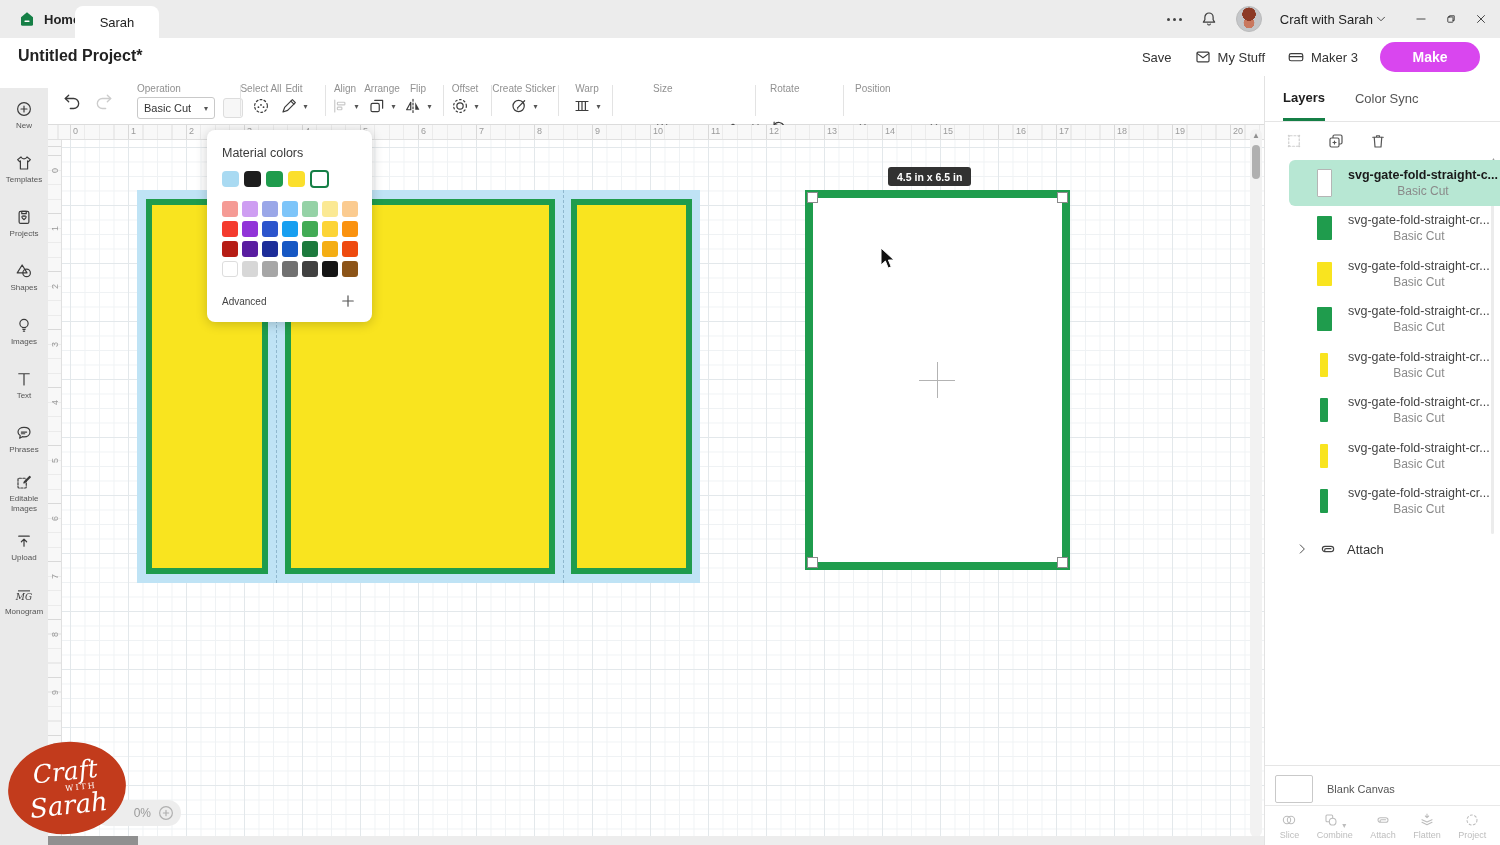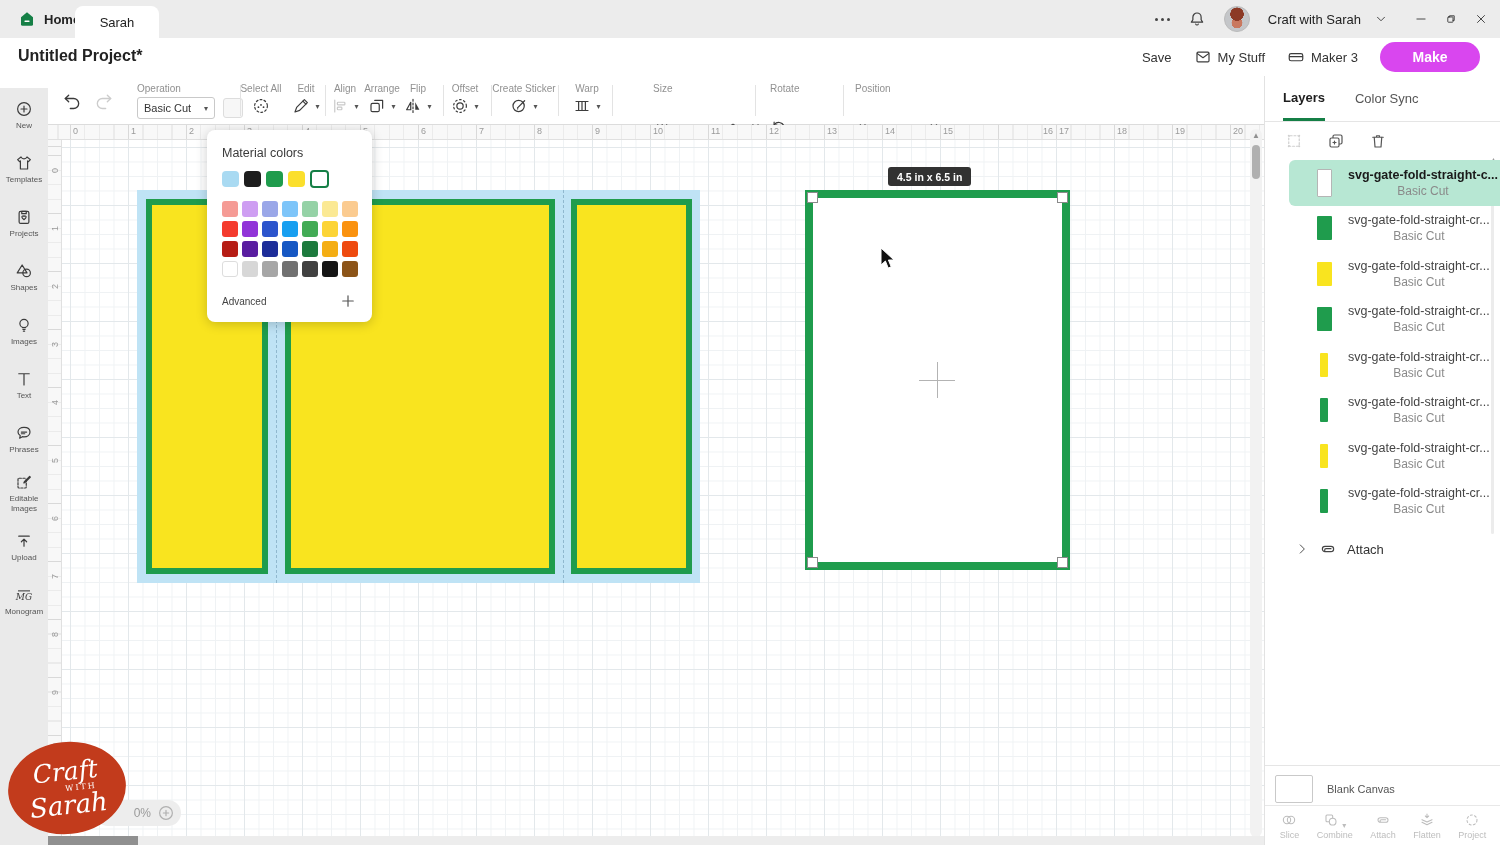--- a/index.html
+++ b/index.html
@@ -18,21 +18,21 @@
   .home-tab { position:absolute; left:18px; top:0; height:38px; display:flex; align-items:center; gap:8px; cursor:pointer; }
   .home-tab .lbl { font-size:13px; font-weight:700; color:#222; }
   .canvas-tab { position:absolute; left:75px; top:6px; width:84px; height:32px; background:#fff; border-radius:8px 8px 0 0; display:flex; align-items:center; justify-content:center; font-size:13px; color:#222; }
   .top-right { position:absolute; right:12px; top:0; height:38px; display:flex; align-items:center; gap:18px; }
   .dots3 { display:flex; gap:3px; }
   .dots3 i { width:3px; height:3px; border-radius:50%; background:#444; }
   .avatar { width:26px; height:26px; border-radius:50%;
     background: radial-gradient(circle at 50% 30%, #8c3a26 0 32%, transparent 33%),
                 radial-gradient(circle at 50% 66%, #c9785f 0 27%, transparent 28%),
                 #c4c6c9; border:1px solid #bbb; }
-  .account { display:flex; align-items:center; gap:13px; font-size:13px; color:#222; }
+  .account { display:flex; align-items:center; gap:1px; font-size:13px; color:#222; }
   .winbtns { display:flex; align-items:center; gap:16px; margin-left:8px; color:#555; }
 
   
   .header { position:absolute; left:0; top:38px; width:1500px; height:38px; background:#fff; }
   .proj-title { position:absolute; left:18px; top:9px; font-size:16px; font-weight:700; color:#222; }
   .header-right { position:absolute; right:20px; top:0; height:38px; display:flex; align-items:center; gap:22px; }
   .hr-item { display:flex; align-items:center; gap:6px; font-size:13px; color:#333; cursor:pointer; }
   .make-btn { width:100px; height:30px; border-radius:15px; background:#d946ef; color:#fff; font-size:14px; font-weight:700; display:flex; align-items:center; justify-content:center; cursor:pointer; }
 
   
@@ -258,21 +258,21 @@
           <span class="ic">
             <svg viewBox="0 0 24 24" fill="none" stroke="currentColor" stroke-width="1.6" stroke-linecap="round" stroke-linejoin="round">
               <circle cx="12" cy="12" r="8.5" stroke-dasharray="2.4 3"></circle>
               <circle cx="12" cy="10.5" r="1.2" fill="currentColor" stroke="none"></circle>
               <circle cx="8.6" cy="13.5" r="1.2" fill="currentColor" stroke="none"></circle>
               <circle cx="15.4" cy="13.5" r="1.2" fill="currentColor" stroke="none"></circle>
             </svg>
           </span>
         </div>
     </div>
-    <div class="tgroup" style="left:228px;width:60px;">
+    <div class="tgroup" style="left:216px;width:60px;">
       <div class="tlabel">Edit</div>
       <div class="trow">
           <span class="ic">
             <svg viewBox="0 0 24 24" fill="none" stroke="currentColor" stroke-width="1.6" stroke-linecap="round" stroke-linejoin="round">
               <path d="M4 20l2.2-6.2L16.5 3.5l4 4L10.2 17.8Z"></path>
               <path d="M14.5 5.5l4 4"></path>
             </svg>
           </span>
           <span class="caret">▾</span>
         </div>
@@ -545,21 +545,21 @@
         <span style="left: 373px;">6</span>
         <span style="left: 431px;">7</span>
         <span style="left: 489px;">8</span>
         <span style="left: 547px;">9</span>
         <span style="left: 605px;">10</span>
         <span style="left: 663px;">11</span>
         <span style="left: 721px;">12</span>
         <span style="left: 779px;">13</span>
         <span style="left: 837px;">14</span>
         <span style="left: 895px;">15</span>
-        <span style="left: 995px;">16</span>
+        <span style="left: 968px;">16</span>
         <span style="left: 1011px;">17</span>
         <span style="left: 1069px;">18</span>
         <span style="left: 1127px;">19</span>
         <span style="left: 1185px;">20</span>
       </div>
     <div class="ruler-y" id="ruler-y">
         <span style="top: 22px;">0</span>
         <span style="top: 80px;">1</span>
         <span style="top: 138px;">2</span>
         <span style="top: 196px;">3</span>

